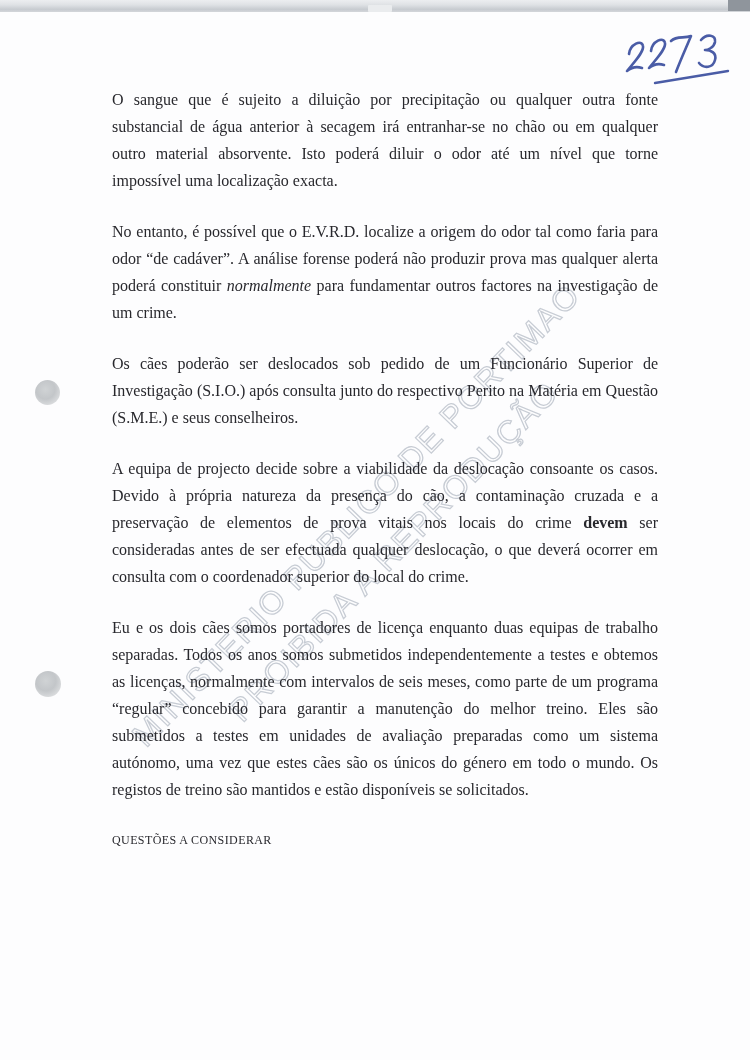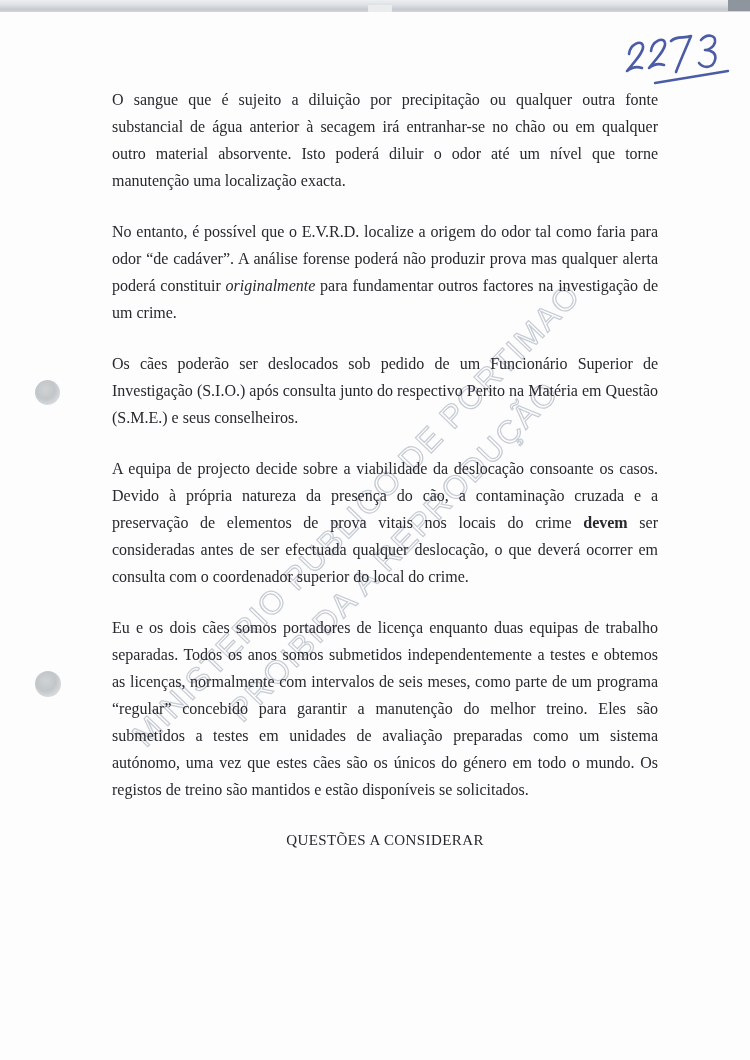--- a/index.html
+++ b/index.html
@@ -56,22 +56,22 @@
   }
 
   
   .doc-text {
     position: absolute; left: 112px; top: 86px; width: 546px; z-index: 2;
     font-size: 16px; line-height: 27px; color: #28282d;
     text-align: justify;
   }
   .doc-para { margin: 0 0 24px 0; }
   .doc-heading {
-    margin: 0 0 12px 0; font-size: 15px; font-weight: 400;
-    letter-spacing: 0.4px; line-height: 27px; text-align: center;
+    margin: 0 0 12px 0; font-size: 12px; font-weight: 400;
+    letter-spacing: 0.4px; line-height: 27px; text-align: left;
   }
 </style>
 </head>
 <body>
 
 <div class="page">
 
   <div class="scan-band"></div>
   <div class="scan-band-notch"></div>
   <div class="scan-corner"></div>
@@ -91,21 +91,21 @@
         <path d="M14,26 C15,16 27,11 28,18 C29,24 20,33 12,43 C18,38 24,39 27,40"></path>
         <path d="M36,23 C37,13 49,8 50,15 C51,21 42,30 34,40 C40,35 46,36 49,37"></path>
         <path d="M56,13 C62,7 69,11 76,8 C71,20 66,31 61,44"></path>
         <path d="M86,12 C92,5 101,7 100,14 C99,20 92,22 90,22 C96,22 102,25 100,32 C98,40 89,41 84,35"></path>
         <path d="M40,55 L113,43" stroke-width="2.4"></path>
       </g>
     </svg>
   </div>
 
   <div class="doc-text">
-      <p class="doc-para"><span>O sangue que é sujeito a diluição por precipitação ou qualquer outra fonte substancial de água anterior à secagem irá entranhar-se no chão ou em qualquer outro material absorvente. Isto poderá diluir o odor até um nível que torne manutenção uma localização exacta.</span></p>
-      <p class="doc-para"><span>No entanto, é possível que o E.V.R.D. localize a origem do odor tal como faria para odor “de cadáver”. A análise forense poderá não produzir prova mas qualquer alerta poderá constituir </span><span style="font-style: italic;">originalmente</span><span> para fundamentar outros factores na investigação de um crime.</span></p>
+      <p class="doc-para"><span>O sangue que é sujeito a diluição por precipitação ou qualquer outra fonte substancial de água anterior à secagem irá entranhar-se no chão ou em qualquer outro material absorvente. Isto poderá diluir o odor até um nível que torne impossível uma localização exacta.</span></p>
+      <p class="doc-para"><span>No entanto, é possível que o E.V.R.D. localize a origem do odor tal como faria para odor “de cadáver”. A análise forense poderá não produzir prova mas qualquer alerta poderá constituir </span><span style="font-style: italic;">normalmente</span><span> para fundamentar outros factores na investigação de um crime.</span></p>
       <p class="doc-para"><span>Os cães poderão ser deslocados sob pedido de um Funcionário Superior de Investigação (S.I.O.) após consulta junto do respectivo Perito na Matéria em Questão (S.M.E.) e seus conselheiros.</span></p>
       <p class="doc-para"><span>A equipa de projecto decide sobre a viabilidade da deslocação consoante os casos. Devido à própria natureza da presença do cão, a contaminação cruzada e a preservação de elementos de prova vitais nos locais do crime </span><span style="font-weight: bold;">devem</span><span> ser consideradas antes de ser efectuada qualquer deslocação, o que deverá ocorrer em consulta com o coordenador superior do local do crime.</span></p>
       <p class="doc-para"><span>Eu e os dois cães somos portadores de licença enquanto duas equipas de trabalho separadas. Todos os anos somos submetidos independentemente a testes e obtemos as licenças, normalmente com intervalos de seis meses, como parte de um programa “regular” concebido para garantir a manutenção do melhor treino. Eles são submetidos a testes em unidades de avaliação preparadas como um sistema autónomo, uma vez que estes cães são os únicos do género em todo o mundo. Os registos de treino são mantidos e estão disponíveis se solicitados.</span></p>
       <h2 class="doc-heading"><span>QUESTÕES A CONSIDERAR</span></h2>
     </div>
 
 </div>
 
 </body></html>

